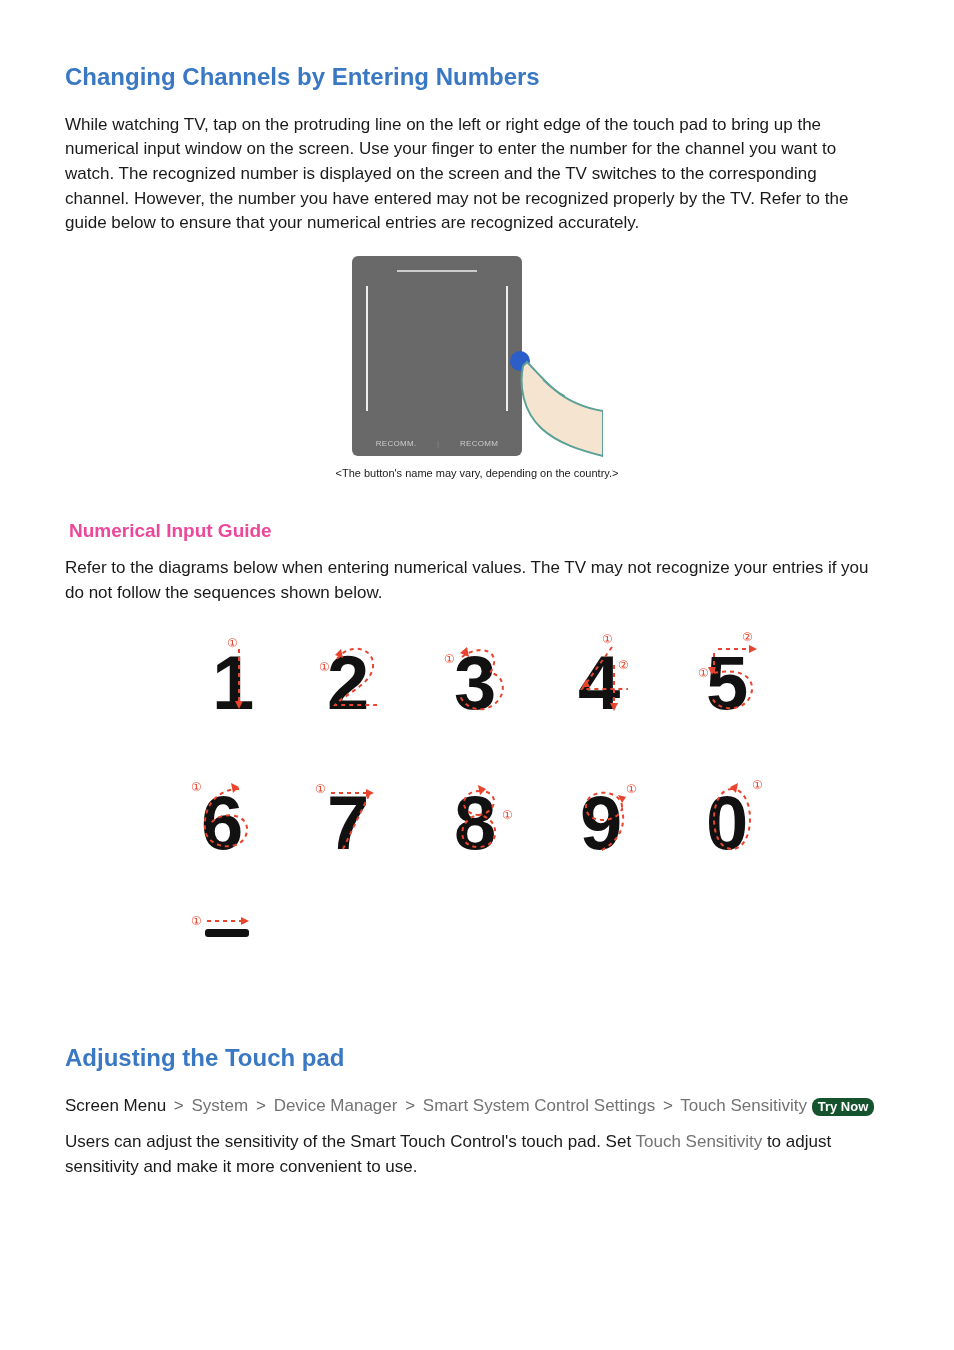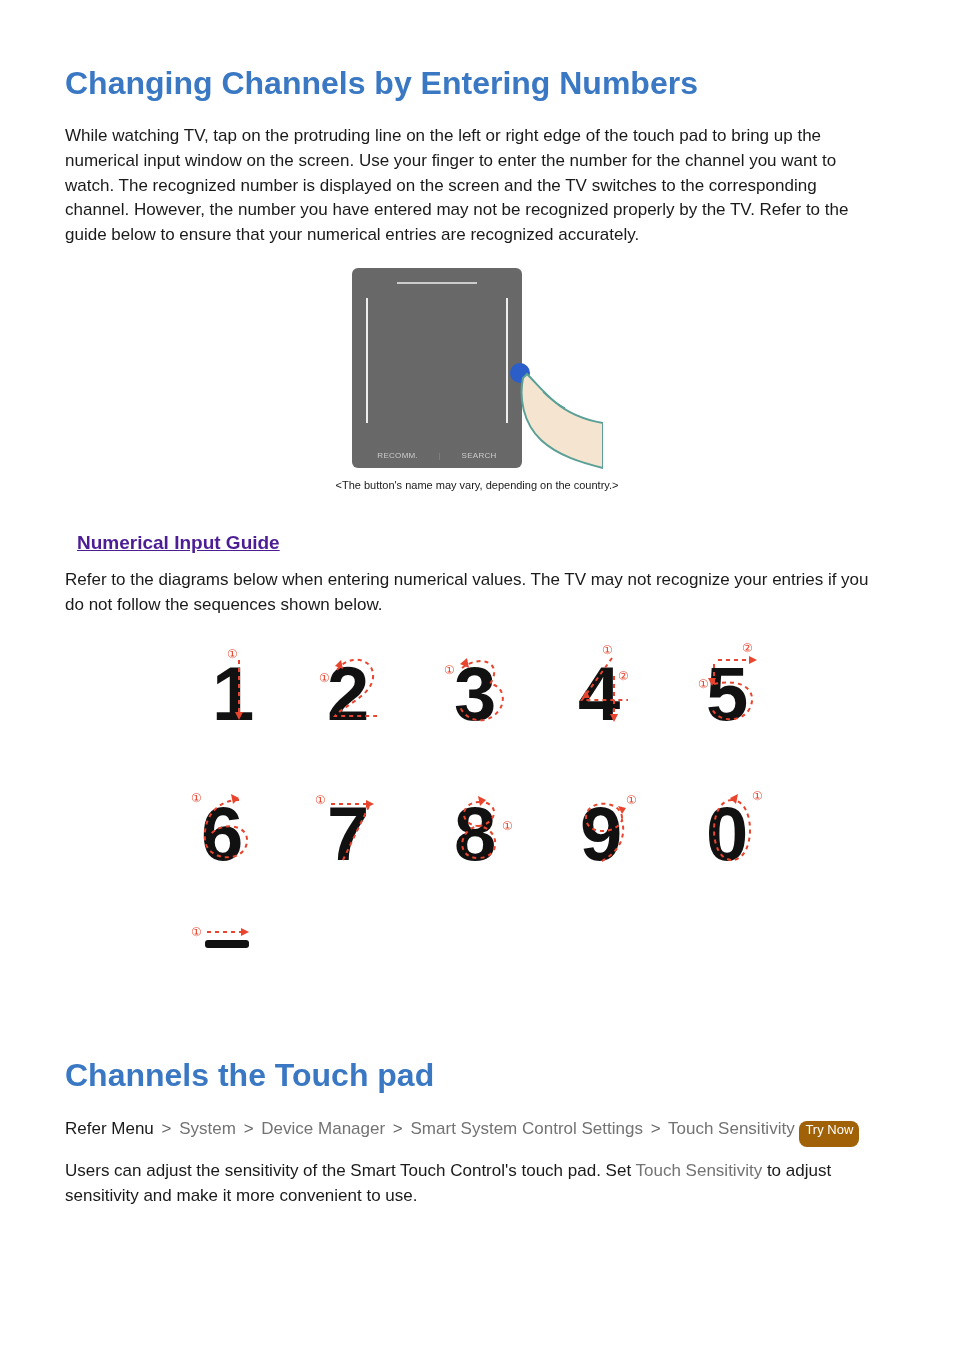--- a/index.html
+++ b/index.html
@@ -8,46 +8,45 @@
     font-family: Arial, Helvetica, sans-serif;
     font-size: 17px;
     line-height: 1.45;
     color: #1a1a1a;
     background: #fff;
     width: 954px;
     box-sizing: border-box;
   }
   h1 {
     color: #3a78c4;
-    font-size: 32px;
+    font-size: 24px;
     font-weight: bold;
     margin: 0 0 18px 0;
   }
   h2 {
-    color: #4c1d95;
+    color: #ec4899;
     font-size: 19px;
     font-weight: bold;
-    margin: 35px 0 12px 12px;
-    text-decoration: underline;
+    margin: 35px 0 12px 4px;
   }
   p {
     margin: 0 14px 10px 0;
   }
   .blue-term {
     color: #737373;
     font-weight: normal;
   }
   .try-badge {
     display: inline-block;
-    background: #a16207;
+    background: #14532d;
     color: #fff;
     font-size: 13px;
-    padding: 1px 6px 10px 6px;
+    padding: 1px 6px 2px 6px;
     border-radius: 8px;
-    font-weight: normal;
+    font-weight: bold;
     line-height: 1.2;
   }
   .breadcrumb {
     margin: 12px 0;
   }
   .breadcrumb .sep {
     color: #666;
     margin: 0 3px;
   }
   .caption {
@@ -163,21 +162,21 @@
 <p>While watching TV, tap on the protruding line on the left or right edge of the touch pad to bring up the numerical input window on the screen. Use your finger to enter the number for the channel you want to watch. The recognized number is displayed on the screen and the TV switches to the corresponding channel. However, the number you have entered may not be recognized properly by the TV. Refer to the guide below to ensure that your numerical entries are recognized accurately.</p>
 
 <div class="touchpad-figure">
   <div class="pad">
     <div class="pad-top-line"></div>
     <div class="pad-edge-left"></div>
     <div class="pad-edge-right"></div>
     <div class="pad-bottom-labels">
       <span>RECOMM.</span>
       <span style="color:#888">|</span>
-      <span>SEARCH</span>
+      <span>RECOMM</span>
     </div>
   </div>
   <div class="finger">
     <div class="tip"></div>
     <svg width="90" height="110" viewBox="0 0 90 110">
       <path d="M10 10 C 6 30, 10 55, 28 72 C 45 88, 70 95, 90 100 L 90 55 C 72 52, 55 45, 42 34 C 30 24, 22 14, 14 6 Z" fill="#f5e4d0" stroke="#5aa096" stroke-width="2"></path>
       <path d="M30 24 C 36 30, 44 36, 52 40" fill="none" stroke="#5aa096" stroke-width="1.2"></path>
     </svg>
   </div>
 </div>
@@ -303,24 +302,24 @@
         <text class="step-label" x="14" y="24">①</text>
       </svg>
     </div>
     <div class="digit-cell"></div>
     <div class="digit-cell"></div>
     <div class="digit-cell"></div>
     <div class="digit-cell"></div>
   </div>
 </div>
 
-<h1>Channels the Touch pad</h1>
+<h1>Adjusting the Touch pad</h1>
 
 <p class="breadcrumb">
-  <span>Refer Menu</span>
+  <span>Screen Menu</span>
   <span class="sep">&gt;</span>
   <span class="blue-term">System</span>
   <span class="sep">&gt;</span>
   <span class="blue-term">Device Manager</span>
   <span class="sep">&gt;</span>
   <span class="blue-term">Smart System Control Settings</span>
   <span class="sep">&gt;</span>
   <span class="blue-term">Touch Sensitivity</span>
   <span class="try-badge">Try Now</span>
 </p>

